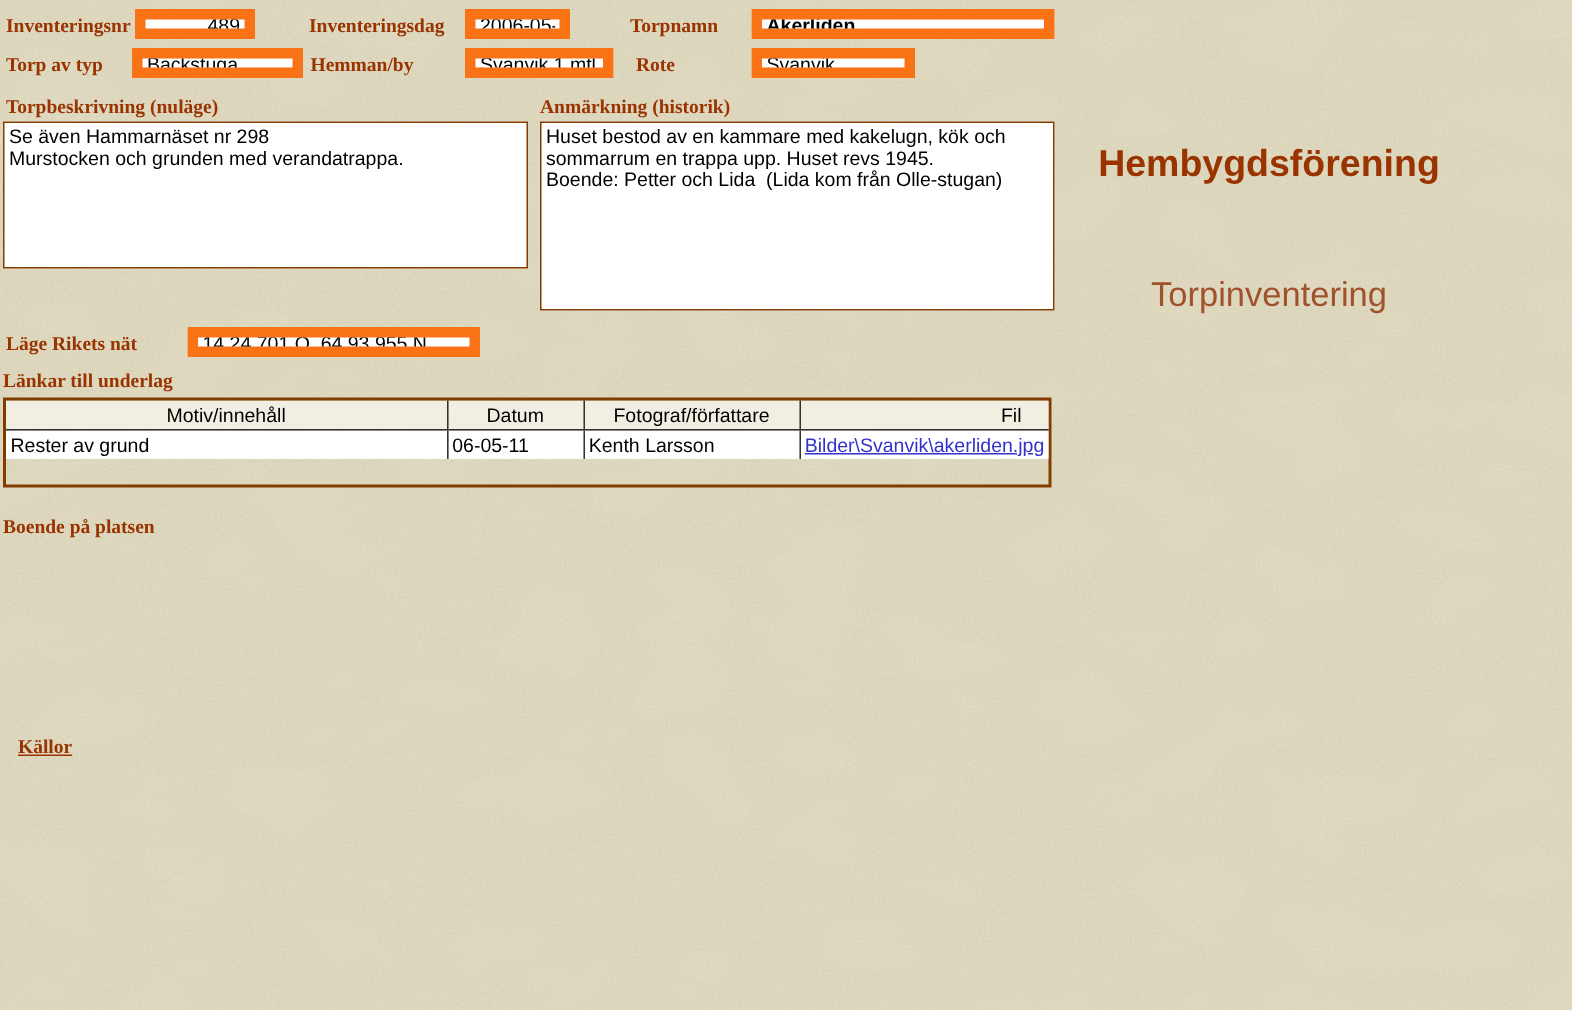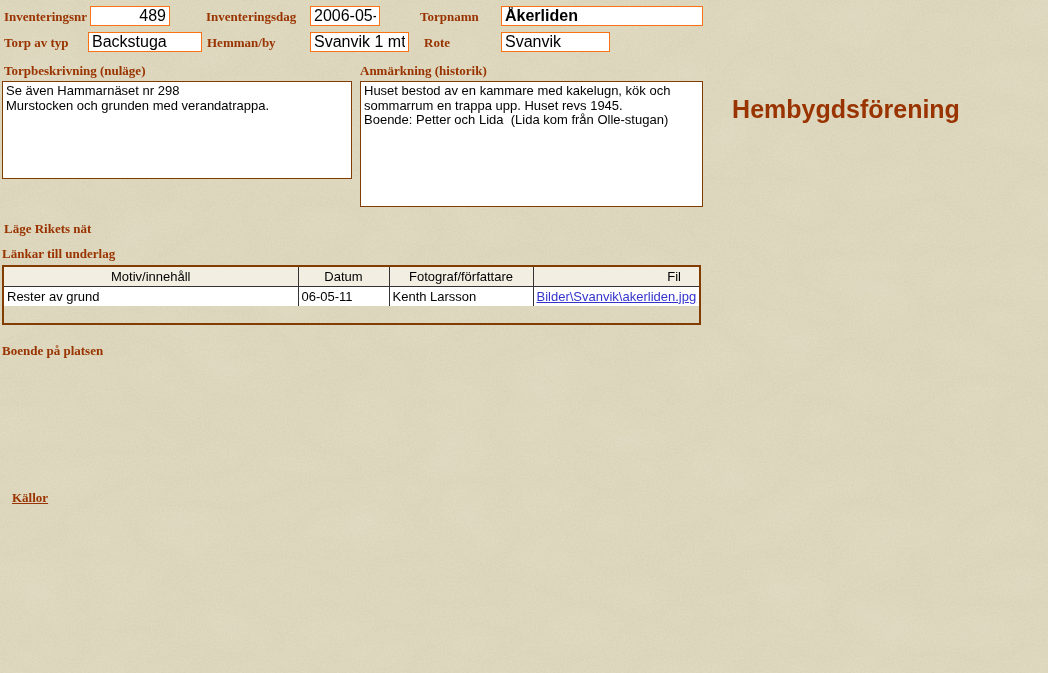--- a/index.html
+++ b/index.html
@@ -26,23 +26,23 @@
     font-family: "Liberation Serif", serif;
     font-weight: bold;
     font-size: 13px;
     color: #993300;
     white-space: nowrap;
   }
   .field {
     position: absolute;
     height: 20px;
     background: #ffffff;
-    border: 1px solid #f97316;
+    border: 7px solid #f97316;
     font-family: "Liberation Sans", sans-serif;
-    font-size: 16px;
+    font-size: 13px;
     color: #000000;
     padding: 0 3px;
     outline: none;
   }
   .field.right { text-align: right; }
   .field.bold { font-weight: bold; }
 
   .memo {
     position: absolute;
     background: #ffffff;
@@ -148,20 +148,21 @@
     <div class="lbl" style="left:4px; top:63px;">Torpbeskrivning (nuläge)</div>
     <textarea class="memo" style="left: 2px; top: 81px; width: 350px; height: 98px;">Se även Hammarnäset nr 298
 Murstocken och grunden med verandatrappa.</textarea>
 
     <div class="lbl" style="left:360px; top:63px;">Anmärkning (historik)</div>
     <textarea class="memo" style="left: 360px; top: 81px; width: 343px; height: 126px;">Huset bestod av en kammare med kakelugn, kök och
 sommarrum en trappa upp. Huset revs 1945.
 Boende: Petter och Lida  (Lida kom från Olle-stugan)</textarea>
 
     <div class="lbl" style="left:4px; top:221px;">Läge Rikets nät</div>
+    <input class="field" style="left: 125px; top: 218px; width: 195px;" value="14 24 701 Ö  64 93 955 N">
 
     <div class="lbl" style="left:2px; top:246px;">Länkar till underlag</div>
 
     <div class="linktable">
       <table>
         <colgroup>
           <col style="width:294px">
             <col style="width:91px">
             <col style="width:144px">
             <col>
@@ -188,15 +189,16 @@
         </table>
     </div>
 
     <div class="lbl" style="left:2px; top:343px;">Boende på platsen</div>
 
     <div class="lbl" style="left:12px; top:490px;text-decoration:underline;">Källor</div>
 
     <div class="title-block">
       <div>Hembygdsförening</div>
     </div>
+    <div class="subtitle">Torpinventering</div>
 
   </div>
 </div>
 
 </body></html>

